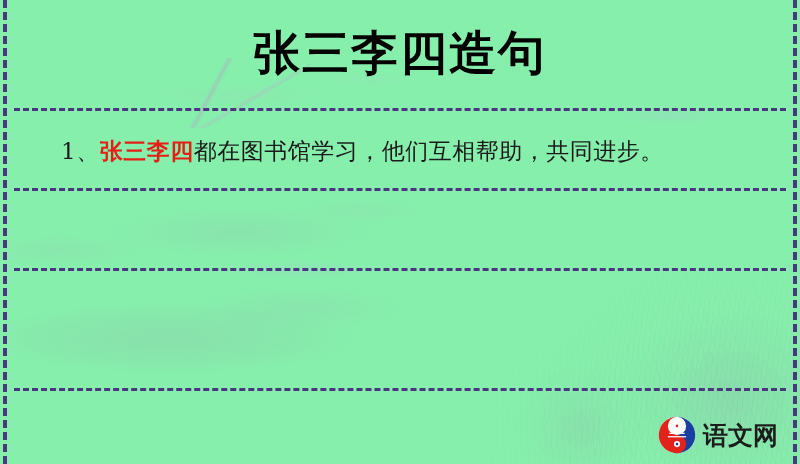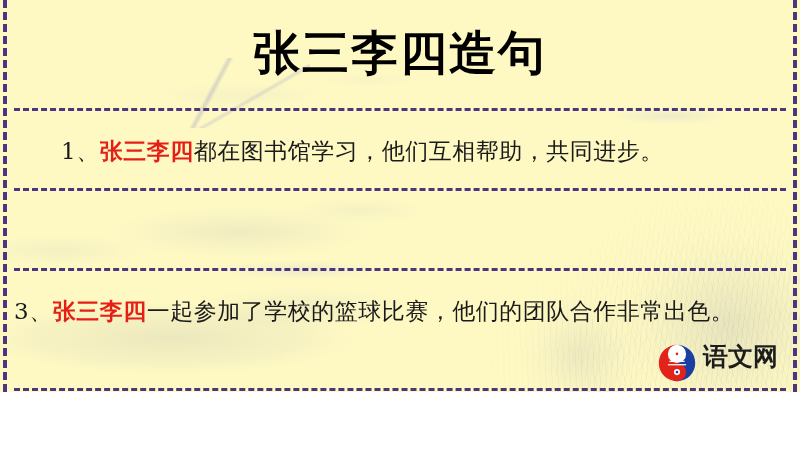--- a/index.html
+++ b/index.html
@@ -11,22 +11,22 @@
     height: 464px;
     overflow: hidden;
     background: #ffffff;
     font-family: "DejaVu Serif", "Liberation Serif", serif;
   }
 
   
   #page {
     position: relative;
     width: 800px;
-    height: 392px;
-    background: #fef9c3;
+    height: 464px;
+    background: #86efac;
     box-sizing: border-box;
     overflow: hidden;
   }
 
   
   .wash {
     position: absolute;
     pointer-events: none;
     z-index: 0;
   }
@@ -180,21 +180,21 @@
     font-weight: 700;
   }
 
   
   .logo {
     position: absolute;
     right: 22px;
     bottom: 10px;
     z-index: 4;
     display: flex;
-    align-items: flex-start;
+    align-items: center;
     gap: 7px;
   }
   .logo-mark {
     width: 38px;
     height: 38px;
     flex: 0 0 38px;
   }
   .logo-text {
     font-family: "DejaVu Sans", "Liberation Sans", sans-serif;
     font-size: 25px;
@@ -225,21 +225,20 @@
   <div class="title-area">
     <div class="title-text">张三李四造句</div>
   </div>
 
   <div class="sep" style="top:108px;"></div>
   <div class="sep" style="top:188px;"></div>
   <div class="sep" style="top:268px;"></div>
   <div class="sep" style="top:388px;"></div>
 
   <div class="sentence" id="s0" style="top:132px;margin-left:47px;"><span class="num">1、</span><span class="hl">张三李四</span><span class="">都在图书馆学习，他们互相帮助，共同进步。</span></div>
-  <div class="sentence" id="s2" style="top:292px;"><span class="num">3、</span><span class="hl">张三李四</span><span class="">一起参加了学校的篮球比赛，他们的团队合作非常出色。</span></div>
 
   <div class="logo">
     <svg class="logo-mark" viewBox="0 0 100 100">
       <circle cx="50" cy="50" r="48" fill="#ffffff"></circle>
       <path d="M50 2 A48 48 0 0 1 50 98 A24 24 0 0 1 50 50 A24 24 0 0 0 50 2 Z" fill="#1b3fa0"></path>
       <path d="M50 2 A48 48 0 0 0 50 98 A24 24 0 0 0 50 50 A24 24 0 0 1 50 2 Z" fill="#e2231a"></path>
       <circle cx="50" cy="26" r="8" fill="#ffffff"></circle>
       <circle cx="50" cy="74" r="8" fill="#ffffff"></circle>
       <circle cx="50" cy="26" r="3.4" fill="#e2231a"></circle>
       <circle cx="50" cy="74" r="3.4" fill="#1b3fa0"></circle>

